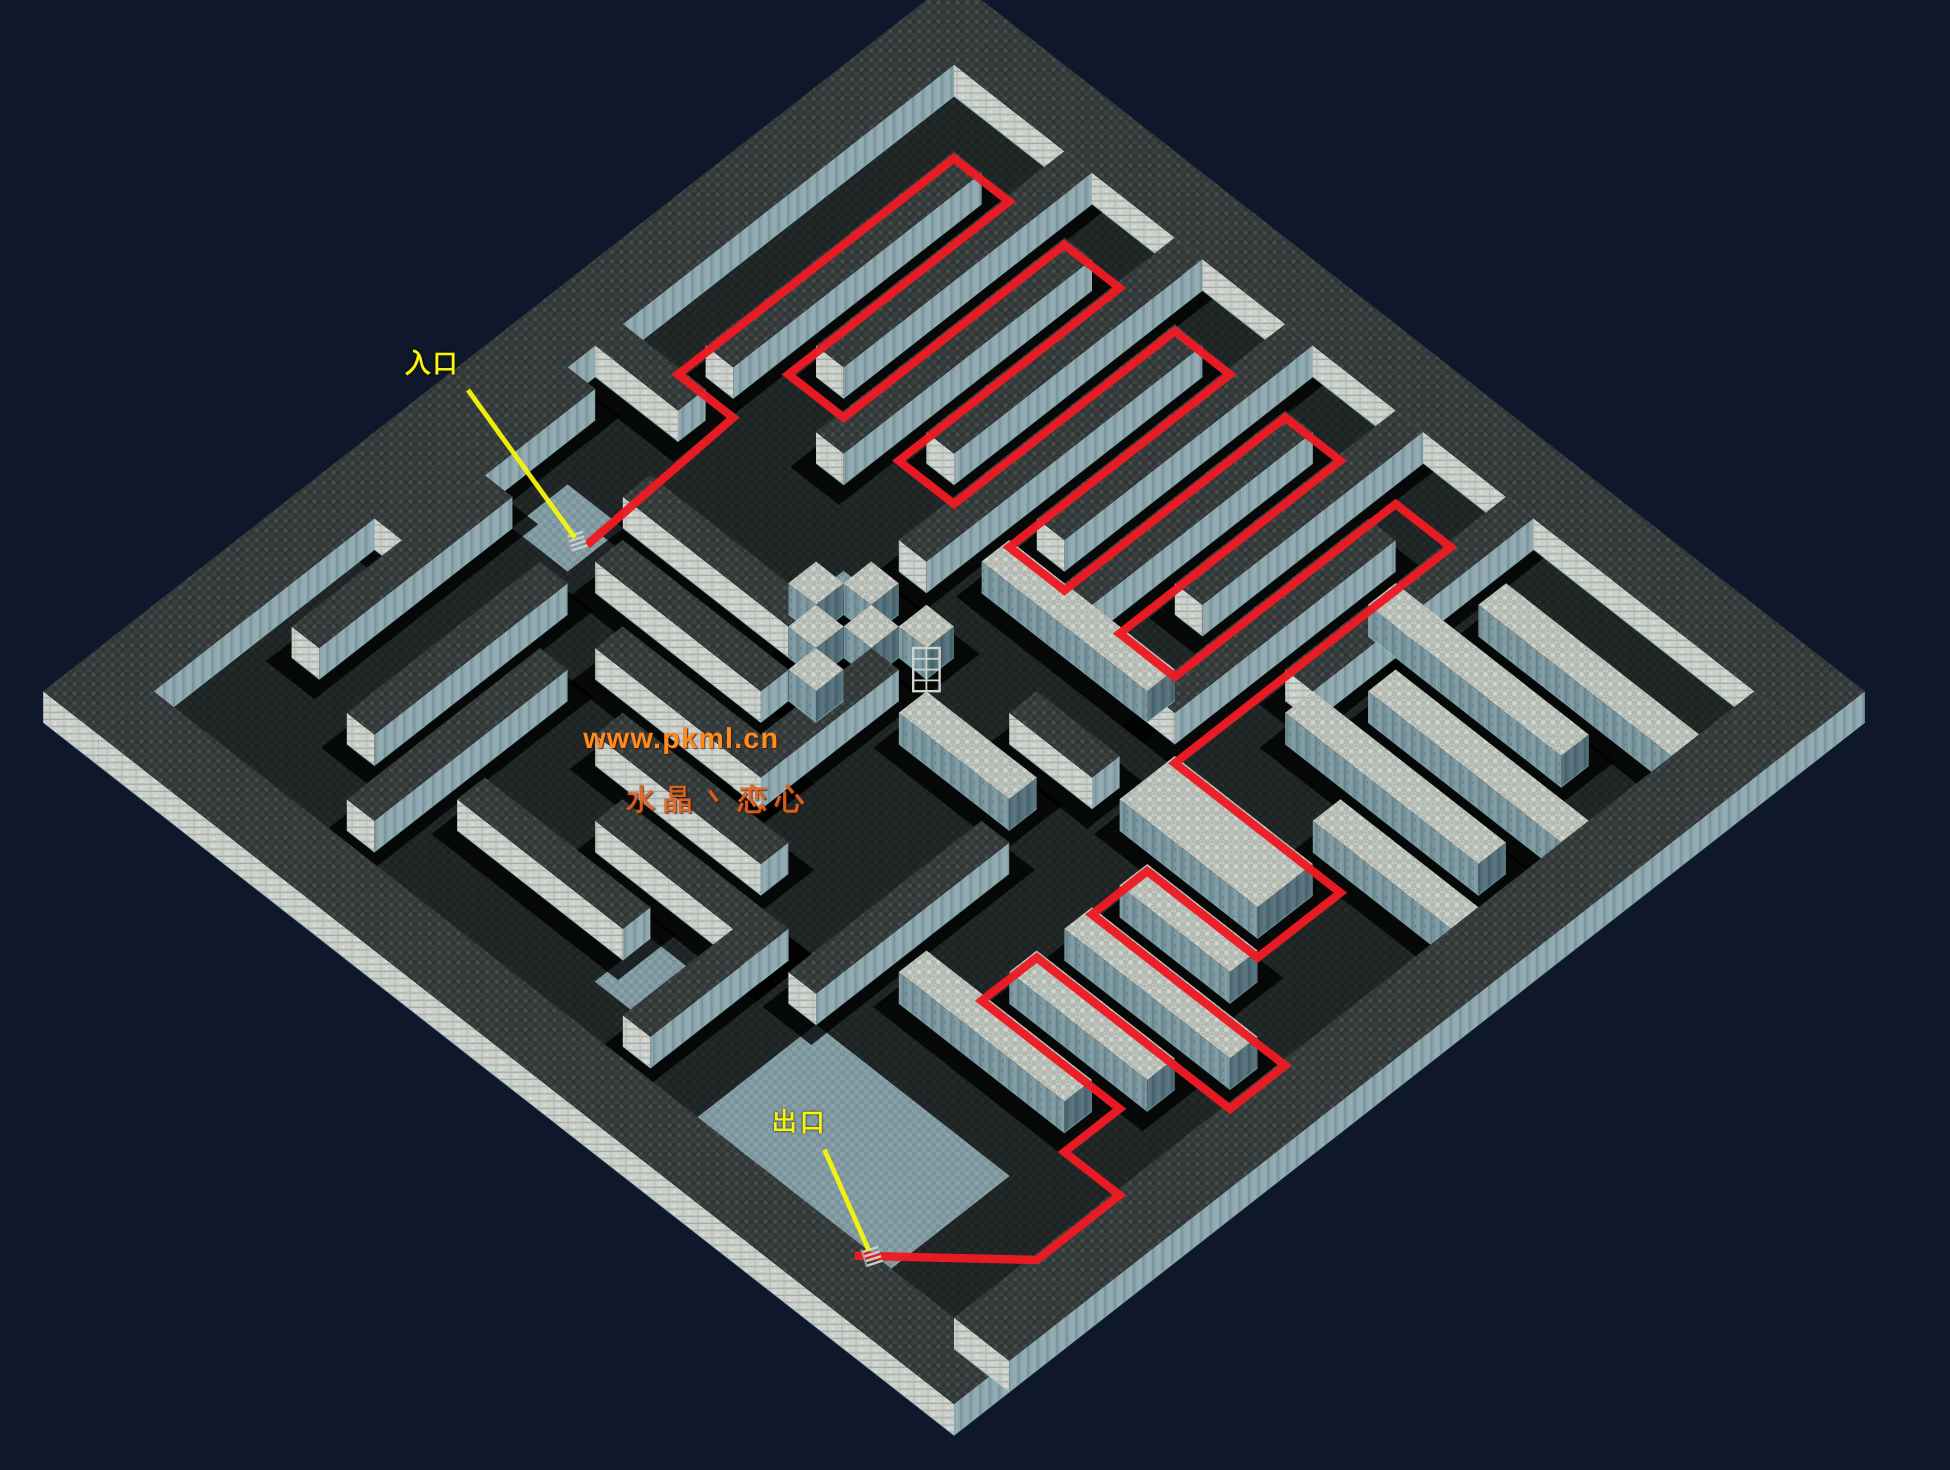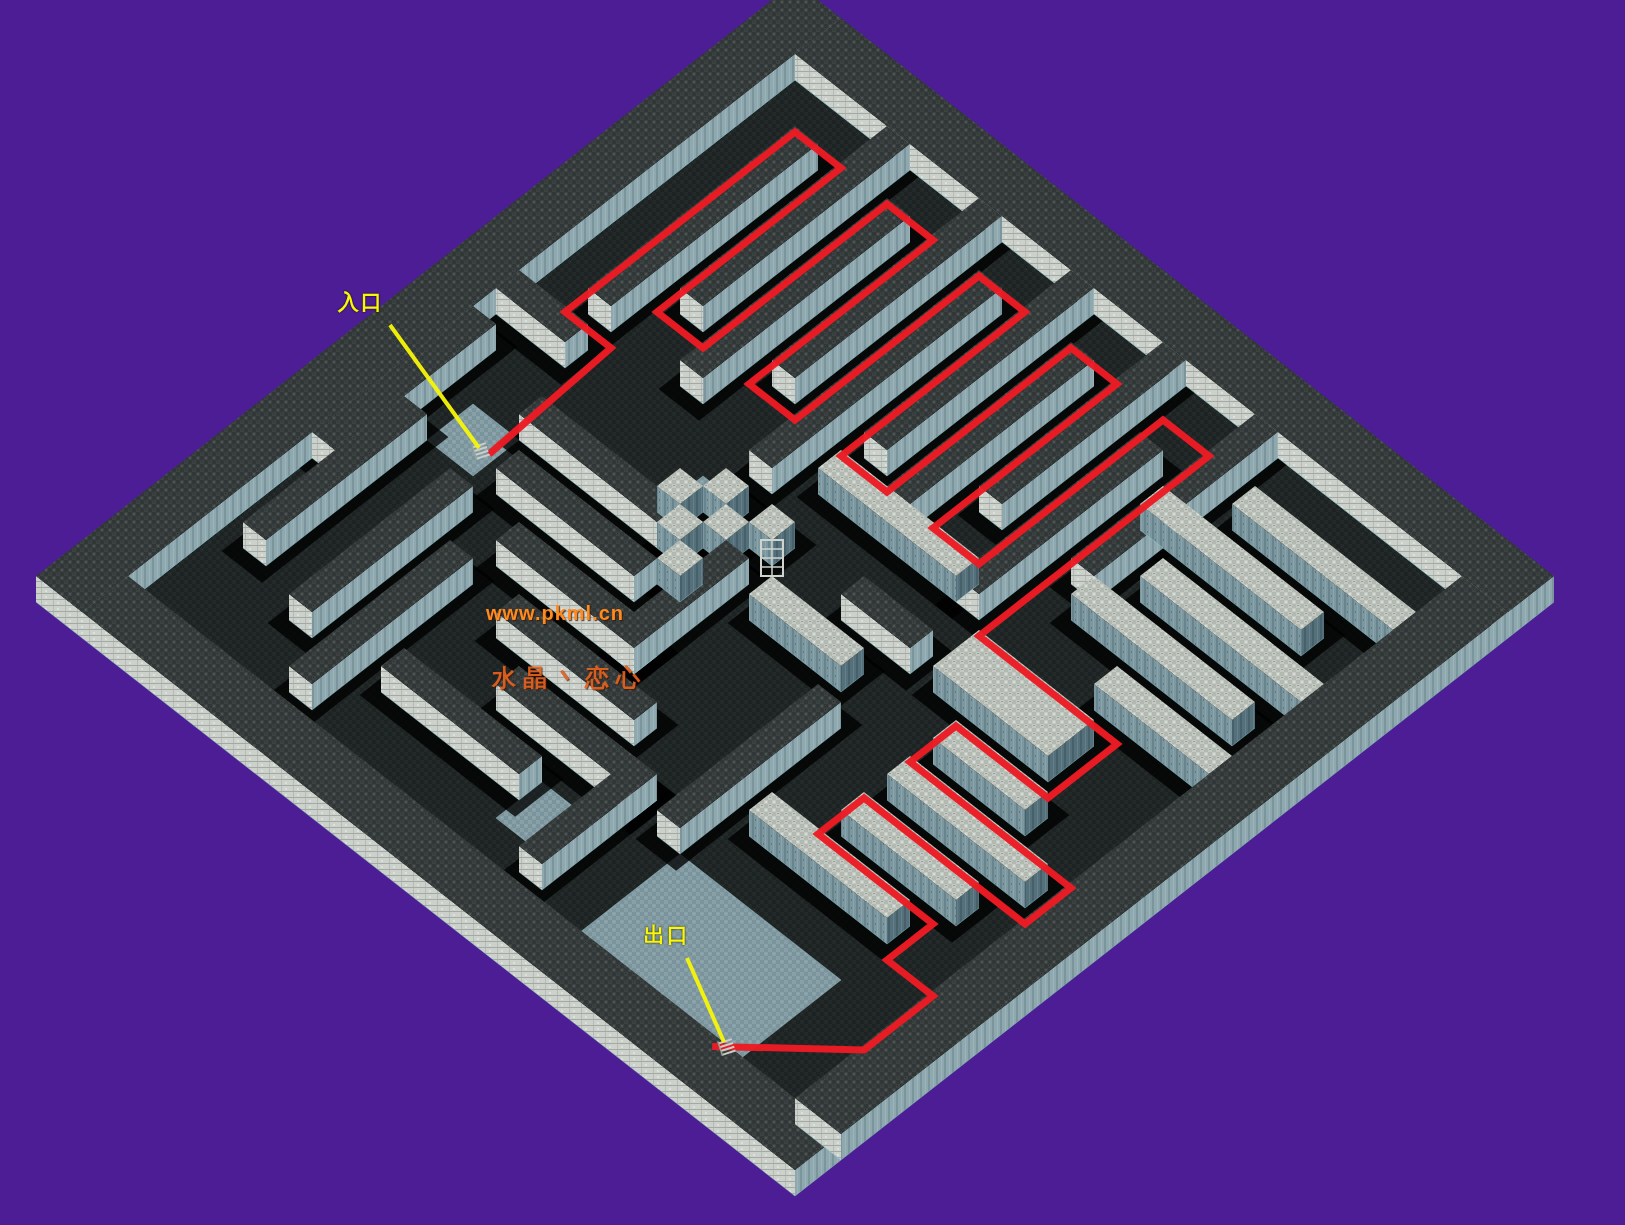--- a/index.html
+++ b/index.html
@@ -1,26 +1,26 @@
 <!DOCTYPE html>
 <html><head>
 <meta charset="utf-8">
 <style>
   html,body{margin:0;padding:0;background:#0a0a0a;}
-  #stage{position:relative;width:1625px;height:1225px;background:#4c1d95;overflow:hidden;
+  #stage{position:relative;width:1625px;height:1225px;background:#0f172a;overflow:hidden;
          font-family:"Liberation Sans",sans-serif;}
   #maze-svg{position:absolute;left:0;top:0;}
   .map-label{position:absolute;font-weight:bold;font-size:21px;color:#f9f607;
              text-shadow:0 0 2px rgba(0,0,0,.95);letter-spacing:2px;white-space:nowrap;}
   #lab-entrance{left:338px;top:288px;}
   #lab-exit{left:644px;top:921px;text-align:center;}
   .wm{position:absolute;font-weight:bold;white-space:nowrap;
       text-shadow:1px 1px 1px rgba(60,20,0,.8);}
-  #wm1{left:486px;top:602px;font-size:20px;color:#ff8a1e;letter-spacing:1px;}
-  #wm2{left:492px;top:650px;font-size:24px;color:#e2621f;letter-spacing:7px;opacity:.93;margin-top:12px;}
+  #wm1{left:486px;top:602px;font-size:24px;color:#ff8a1e;letter-spacing:1px;}
+  #wm2{left:522px;top:650px;font-size:24px;color:#e2621f;letter-spacing:7px;opacity:.93;}
 </style>
 </head>
 <body>
 
 <div id="stage">
   <svg id="maze-svg" width="1625" height="1225" viewBox="0 0 1625 1225">
     <defs>
       <pattern id="pFloor" patternUnits="userSpaceOnUse" width="8" height="8">
         <rect width="8" height="8" fill="#232928"></rect>
         <rect width="4" height="4" fill="#1d2322"></rect>

